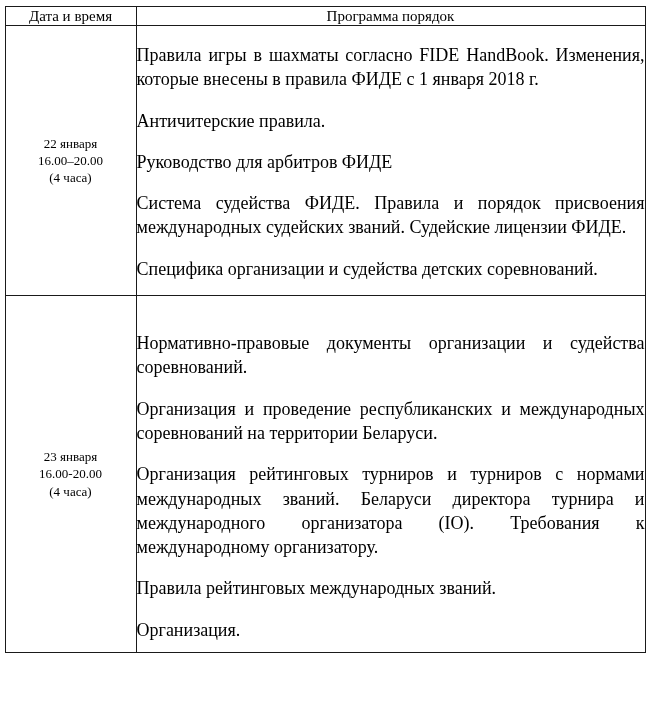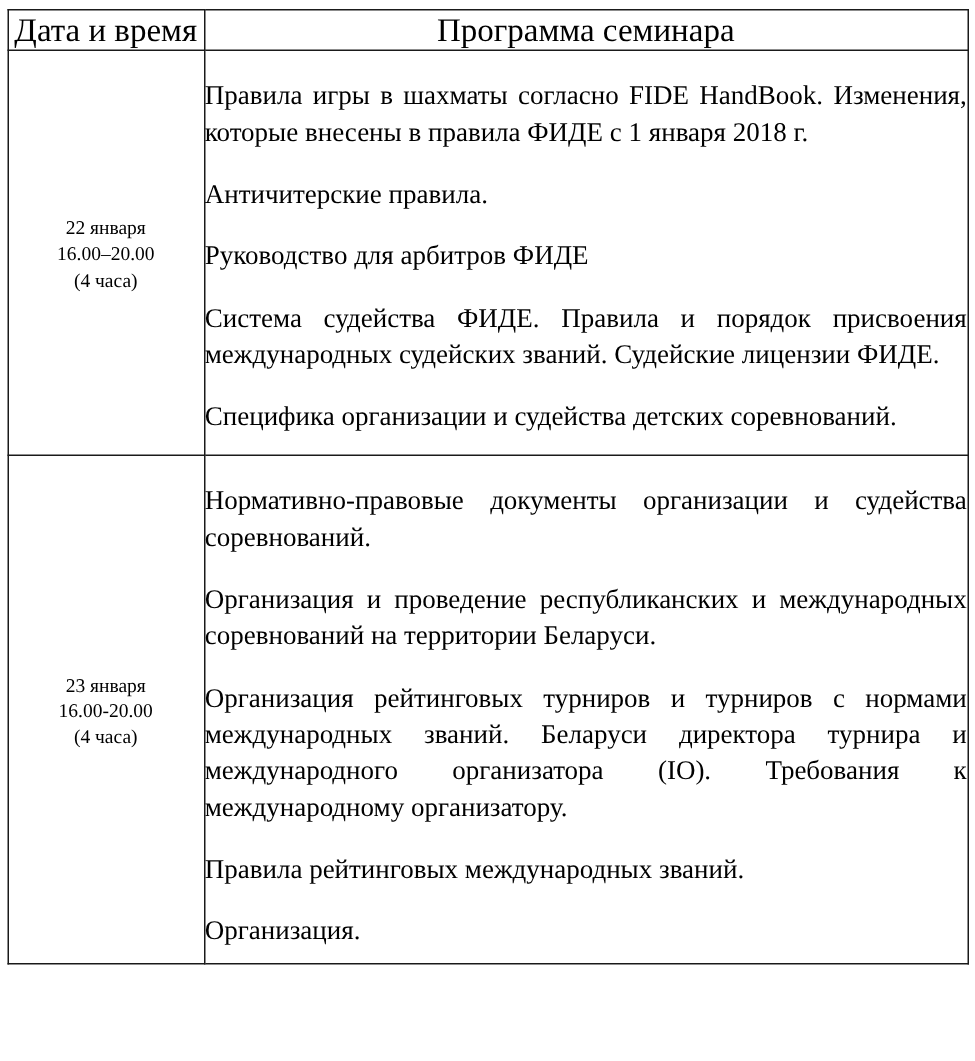--- a/index.html
+++ b/index.html
@@ -30,21 +30,21 @@
   table.schedule td, table.schedule th {
     border: 1px solid #1a1a1a;
     vertical-align: middle;
     padding: 0;
   }
   col.col-date { width: 131px; }
   col.col-prog { width: 509px; }
 
   .hdr-cell {
     text-align: center;
-    font-size: 22px;
+    font-size: 15px;
     font-weight: normal;
     padding: 11px 4px 12px 4px;
     line-height: 1.2;
   }
   .date-cell {
     text-align: center;
     font-size: 13px;
     line-height: 1.33;
     padding: 6px 4px;
   }
@@ -57,35 +57,35 @@
     margin: 0 0 17px 0;
     text-align: justify;
     text-align-last: left;
     text-justify: inter-word;
   }
   .prog-cell p:last-child {
     margin-bottom: 0;
     font-family: Liberation Serif, serif;
   }
   .row-1 .prog-cell { padding-top: 17px; padding-bottom: 14px; }
-  .row-2 .prog-cell { padding-top: 17px; padding-bottom: 10px; }
+  .row-2 .prog-cell { padding-top: 35px; padding-bottom: 10px; }
 </style>
 </head>
 <body>
 
 <div class="page">
   <table class="schedule">
     <colgroup>
       <col class="col-date">
       <col class="col-prog">
     </colgroup>
     <thead>
       <tr>
         <th class="hdr-cell">Дата и время</th>
-        <th class="hdr-cell">Программа семинара</th>
+        <th class="hdr-cell">Программа порядок</th>
       </tr>
     </thead>
     <tbody>
       <tr class="row-1">
         <td class="date-cell">
           <div>22 января</div>
           <div>16.00–20.00</div>
           <div>(4 часа)</div>
         </td>
         <td class="prog-cell">

